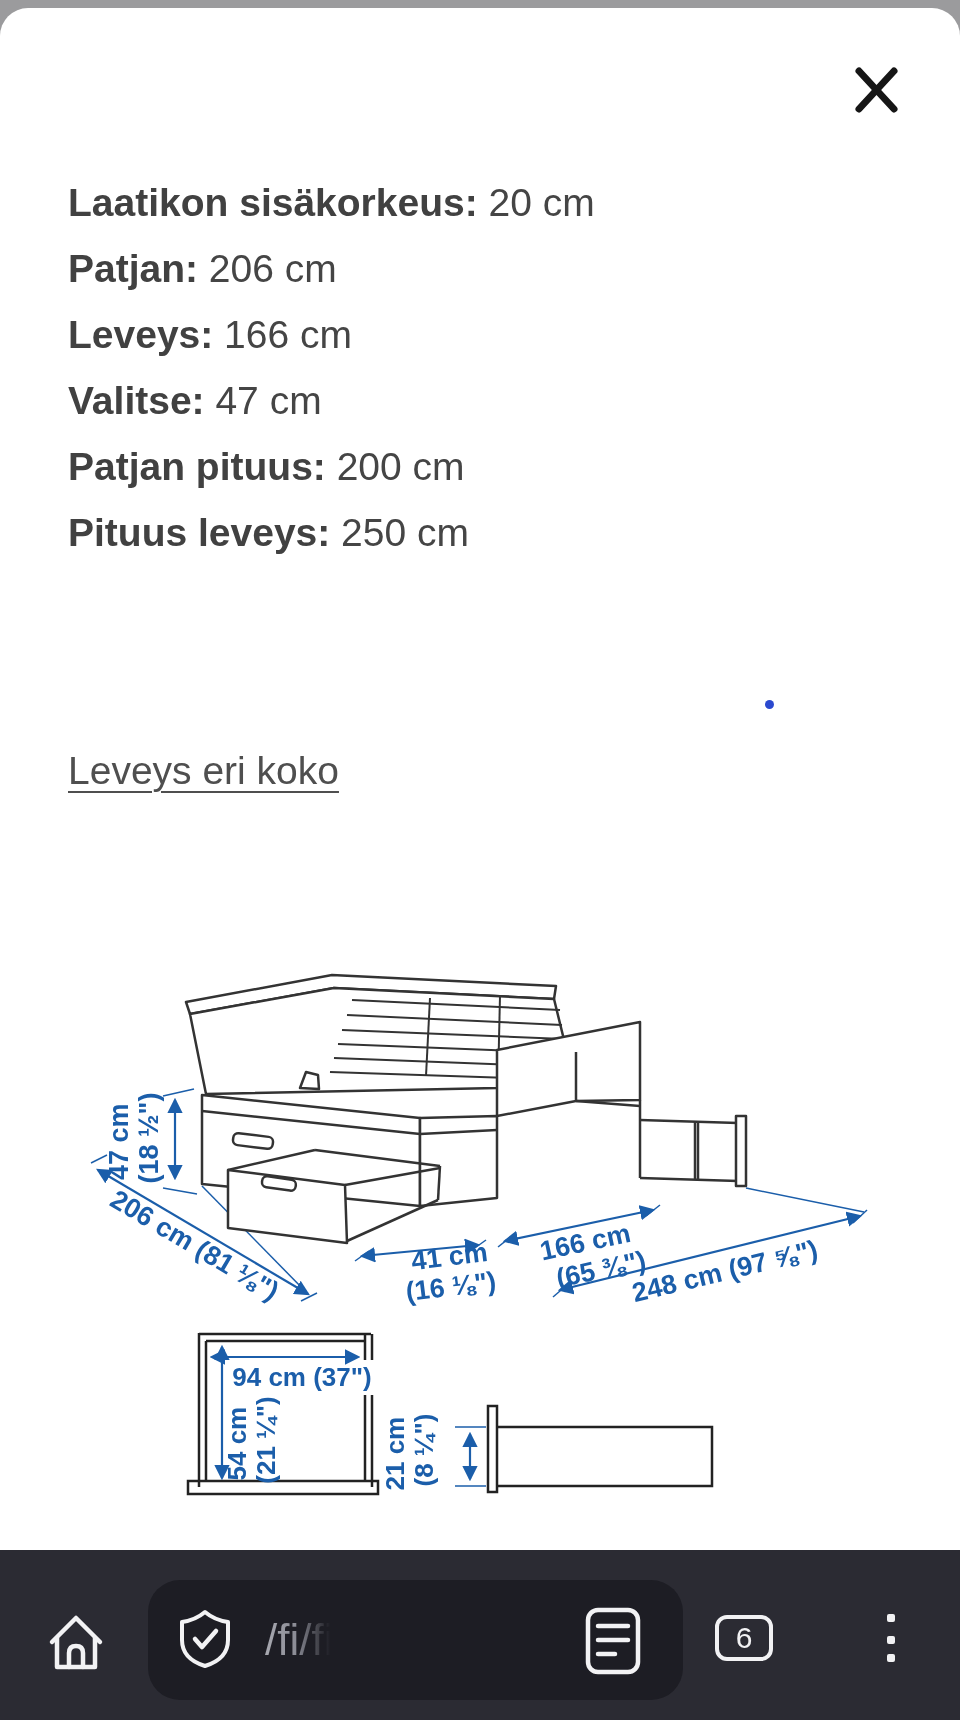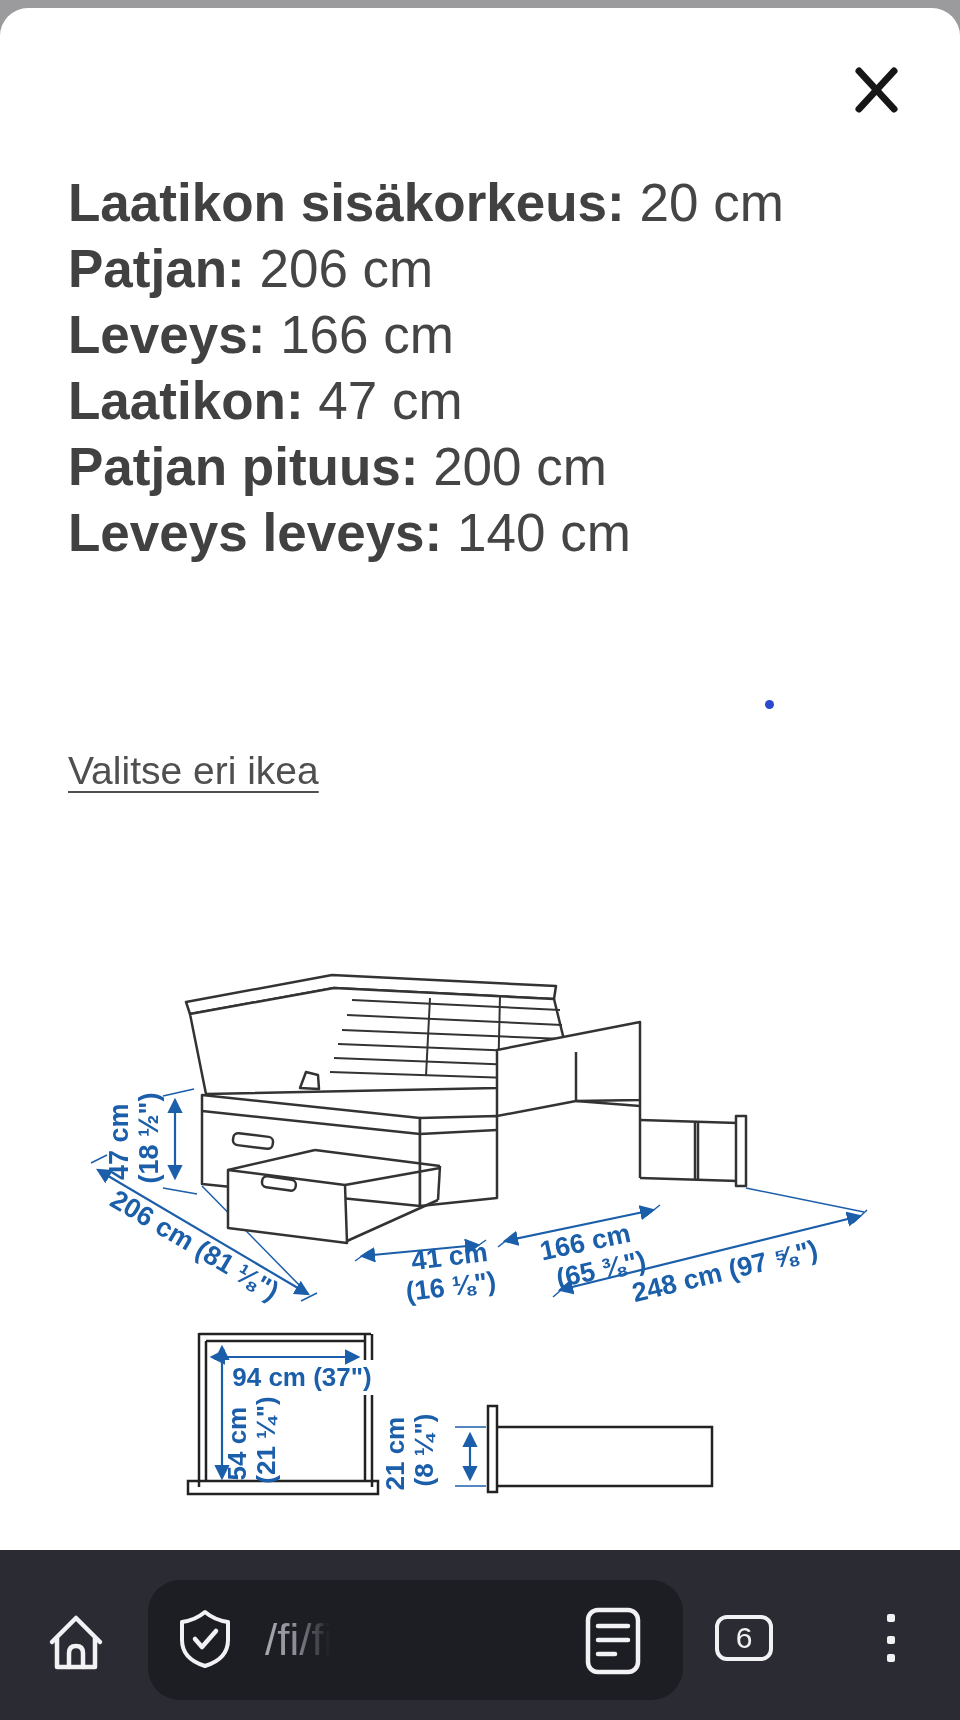--- a/index.html
+++ b/index.html
@@ -11,21 +11,21 @@
   .sheet{
     position:absolute;left:0;top:8px;width:960px;height:1542px;
     background:#ffffff;border-radius:28px 28px 0 0;
   }
   .close-btn{
     position:absolute;left:845px;top:52px;width:62px;height:60px;
     background:none;border:none;padding:0;cursor:pointer;
   }
   .specs{position:absolute;left:68px;top:162px;width:680px;}
   .spec-row{
-    font-size:53px;line-height:66px;color:#454545;white-space:nowrap;
+    font-size:39px;line-height:66px;color:#454545;white-space:nowrap;
   }
   .spec-row b{font-weight:700;color:#414141;}
   .blue-dot{
     position:absolute;left:765px;top:692px;width:9px;height:9px;border-radius:50%;
     background:#2b49cf;
   }
   .size-link{
     position:absolute;left:68px;top:741px;
     font-size:39px;color:#4f4f4f;text-decoration:underline;
     text-decoration-thickness:2px;text-underline-offset:7px;cursor:pointer;
@@ -79,28 +79,28 @@
     <svg width="62" height="60" viewBox="0 0 62 60">
       <line x1="14" y1="11" x2="49" y2="49" stroke="#161616" stroke-width="7" stroke-linecap="round"></line>
       <line x1="49" y1="11" x2="14" y2="49" stroke="#161616" stroke-width="7" stroke-linecap="round"></line>
     </svg>
   </button>
 
   <div class="specs">
     <div class="spec-row"><b>Laatikon sisäkorkeus:</b><span> 20 cm</span></div>
     <div class="spec-row"><b>Patjan:</b><span> 206 cm</span></div>
     <div class="spec-row"><b>Leveys:</b><span> 166 cm</span></div>
-    <div class="spec-row"><b>Laatikon:</b><span> 47 cm</span></div>
+    <div class="spec-row"><b>Valitse:</b><span> 47 cm</span></div>
     <div class="spec-row"><b>Patjan pituus:</b><span> 200 cm</span></div>
-    <div class="spec-row"><b>Leveys leveys:</b><span> 140 cm</span></div>
+    <div class="spec-row"><b>Pituus leveys:</b><span> 250 cm</span></div>
   </div>
 
   <div class="blue-dot"></div>
 
-  <a class="size-link">Valitse eri ikea</a>
+  <a class="size-link">Leveys eri koko</a>
 
   <svg class="diagram" viewBox="0 0 960 610">
     <defs>
       <marker id="arr" viewBox="0 0 10 10" refX="8.5" refY="5" markerWidth="7" markerHeight="7" orient="auto-start-reverse">
         <path d="M0,0 L10,5 L0,10 z" fill="#1b5eaa"></path>
       </marker>
     </defs>
 
     <g stroke="#333333" stroke-width="2.5" fill="none" stroke-linejoin="round">
 

